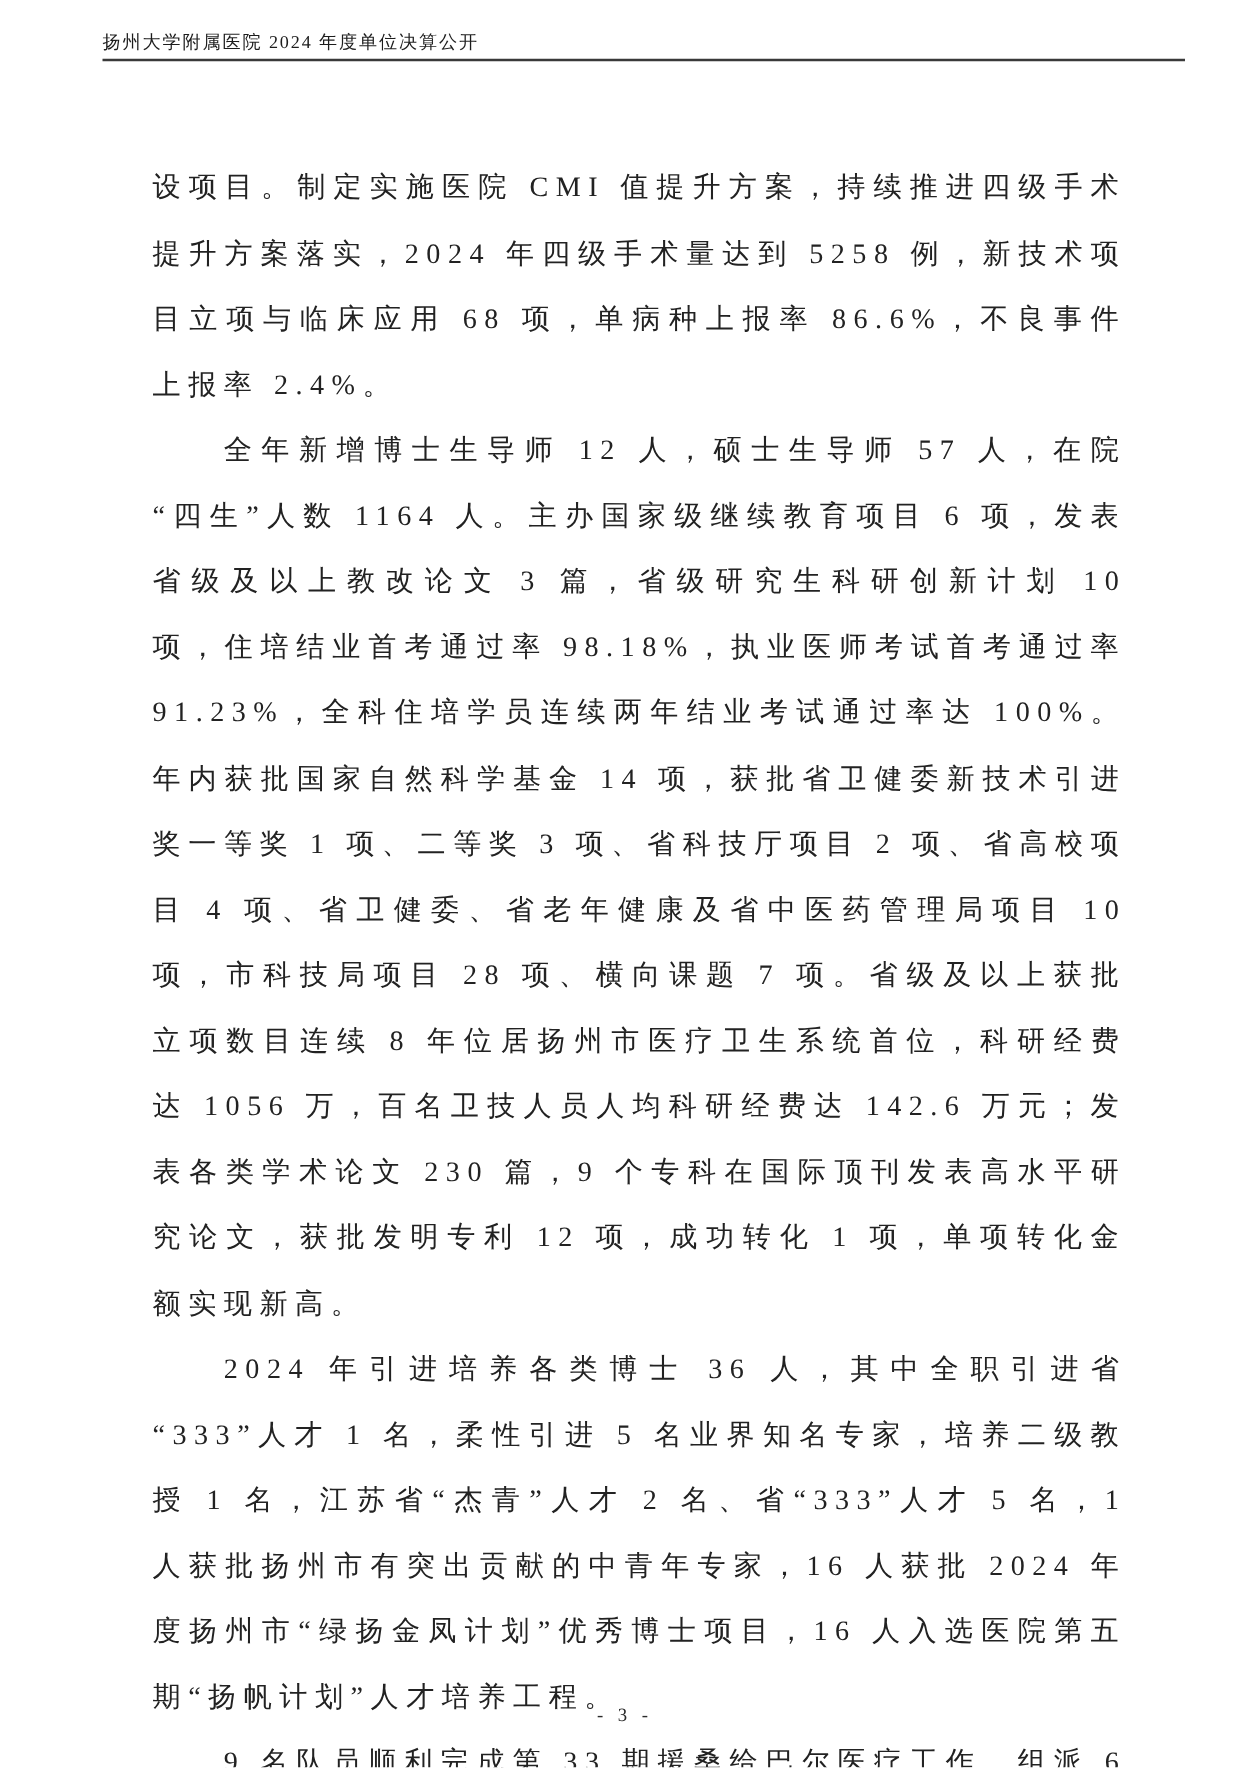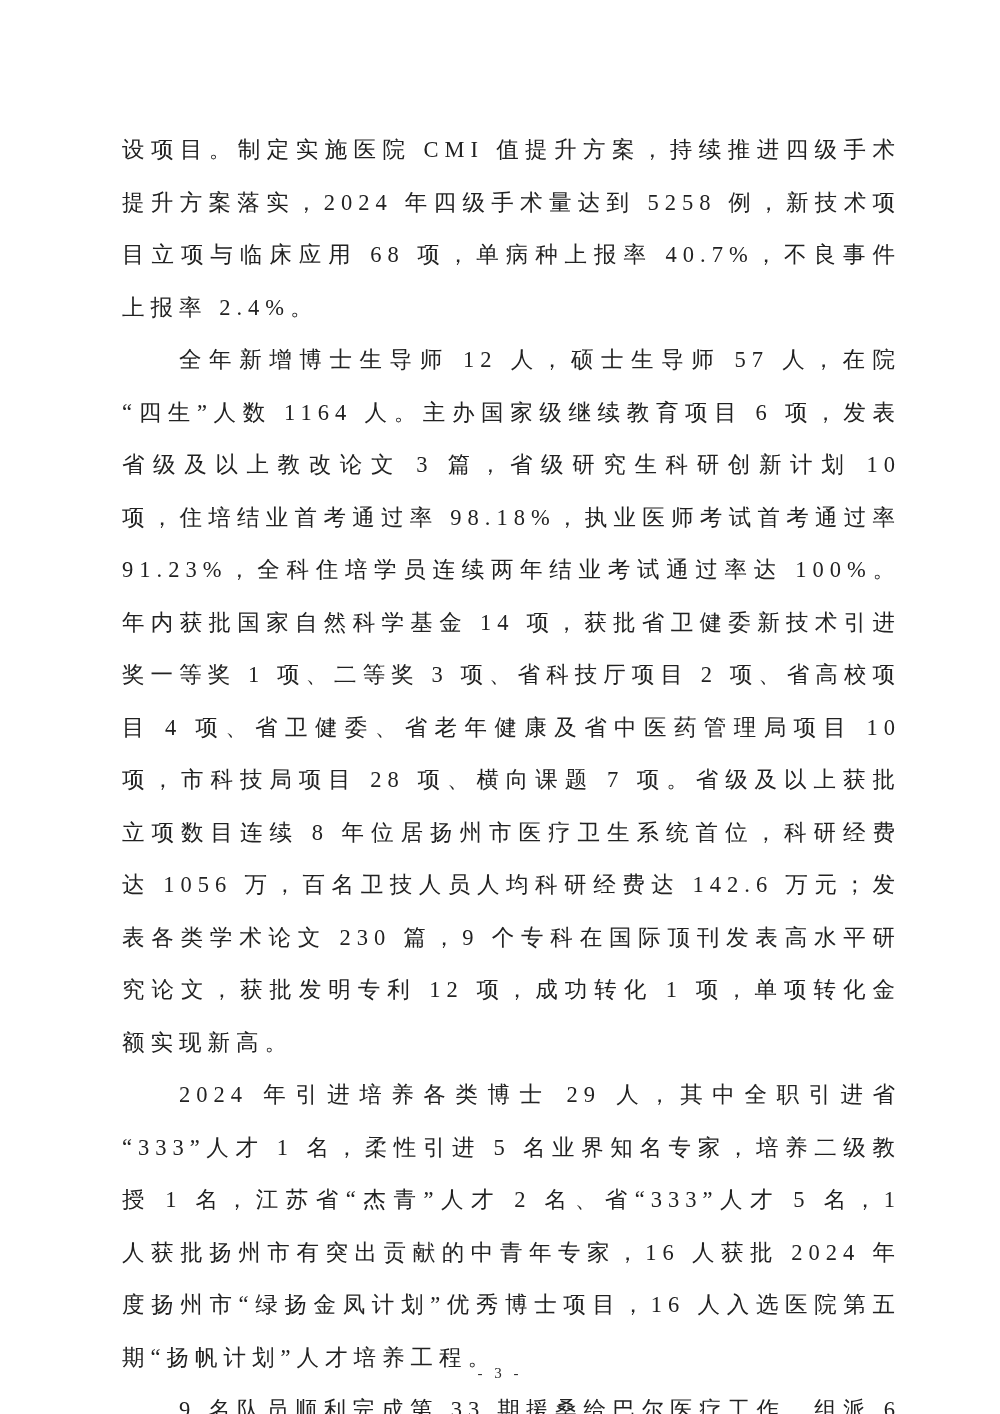--- a/index.html
+++ b/index.html
@@ -68,26 +68,30 @@
     letter-spacing: 4px;
     color: #2a2a2a;
     font-family: "Liberation Serif", "DejaVu Serif", serif;
   }
 </style>
 </head>
 <body>
 
 <div class="page">
 
+  <div class="header">
+    <div class="header-title">扬州大学附属医院 2024 年度单位决算公开</div>
+    <hr class="header-rule">
+  </div>
 
   <div class="content">
 
-  <p>设项目。制定实施医院 CMI 值提升方案，持续推进四级手术提升方案落实，2024 年四级手术量达到 5258 例，新技术项目立项与临床应用 68 项，单病种上报率 40.7%，不良事件上报率 2.4%。</p>
+  <p>设项目。制定实施医院 CMI 值提升方案，持续推进四级手术提升方案落实，2024 年四级手术量达到 5258 例，新技术项目立项与临床应用 68 项，单病种上报率 86.6%，不良事件上报率 2.4%。</p>
       <p class="indent">全年新增博士生导师 12 人，硕士生导师 57 人，在院“四生”人数 1164 人。主办国家级继续教育项目 6 项，发表省级及以上教改论文 3 篇，省级研究生科研创新计划 10 项，住培结业首考通过率 98.18%，执业医师考试首考通过率 91.23%，全科住培学员连续两年结业考试通过率达 100%。年内获批国家自然科学基金 14 项，获批省卫健委新技术引进奖一等奖 1 项、二等奖 3 项、省科技厅项目 2 项、省高校项目 4 项、省卫健委、省老年健康及省中医药管理局项目 10 项，市科技局项目 28 项、横向课题 7 项。省级及以上获批立项数目连续 8 年位居扬州市医疗卫生系统首位，科研经费达 1056 万，百名卫技人员人均科研经费达 142.6 万元；发表各类学术论文 230 篇，9 个专科在国际顶刊发表高水平研究论文，获批发明专利 12 项，成功转化 1 项，单项转化金额实现新高。</p>
-      <p class="indent">2024 年引进培养各类博士 29 人，其中全职引进省“333”人才 1 名，柔性引进 5 名业界知名专家，培养二级教授 1 名，江苏省“杰青”人才 2 名、省“333”人才 5 名，1 人获批扬州市有突出贡献的中青年专家，16 人获批 2024 年度扬州市“绿扬金凤计划”优秀博士项目，16 人入选医院第五期“扬帆计划”人才培养工程。</p>
+      <p class="indent">2024 年引进培养各类博士 36 人，其中全职引进省“333”人才 1 名，柔性引进 5 名业界知名专家，培养二级教授 1 名，江苏省“杰青”人才 2 名、省“333”人才 5 名，1 人获批扬州市有突出贡献的中青年专家，16 人获批 2024 年度扬州市“绿扬金凤计划”优秀博士项目，16 人入选医院第五期“扬帆计划”人才培养工程。</p>
       <p class="indent">9 名队员顺利完成第 33 期援桑给巴尔医疗工作。组派 6 个专科 12 人对口帮扶横山区人民医院，1 人对口支援新疆新源县人民医院和青海省贵南县第二人民医院，接收对口支援单位 27 人次来</p>
     </div>
 
   <div class="footer">
     <span class="page-number">- 3 -</span>
   </div>
 
 </div>
 
 </body></html>

